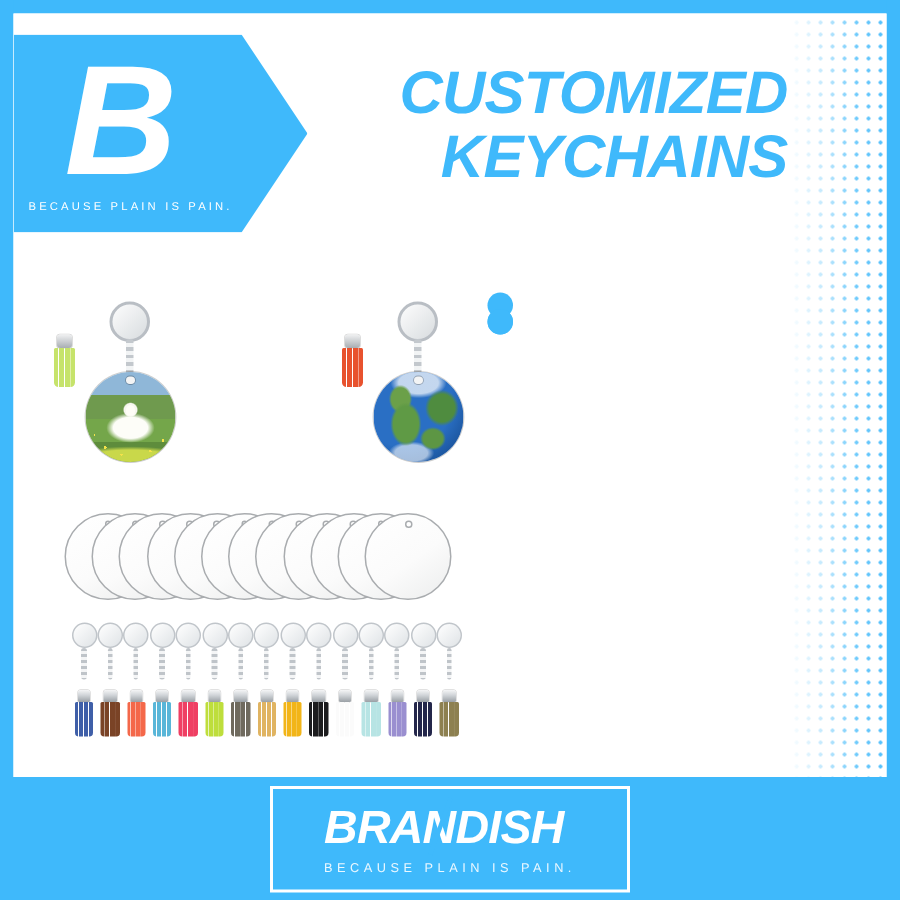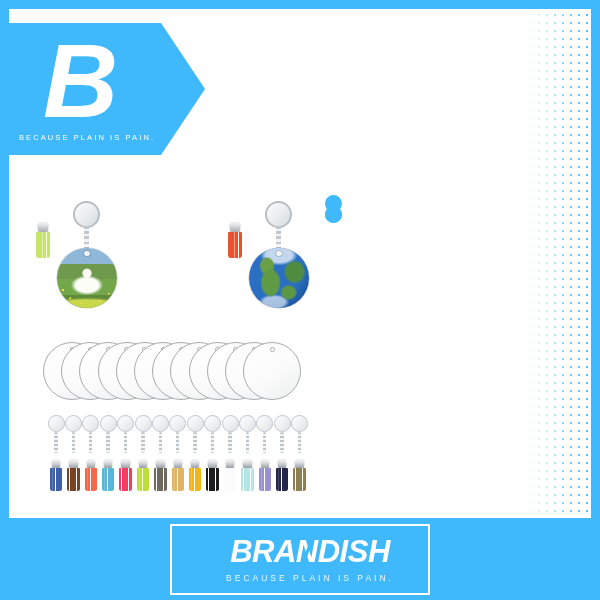--- a/index.html
+++ b/index.html
@@ -182,21 +182,21 @@
   .ts .skirt{
     width:12.5px;height:23px;margin:0 auto;border-radius:1px 1px 2.5px 2.5px;
   }
 
   
   .brandbar{
     position:absolute;left:0;bottom:0;width:600px;height:82px;background:#3fb9fb;
     display:flex;align-items:center;justify-content:center;
   }
   .brandbox{
-    border:2px solid #fff;padding:9px 34px 10px 54px;text-align:center;
+    border:2px solid #fff;padding:9px 34px 10px 34px;
     box-sizing:border-box;
   }
   .brandbox .bname{
     font-size:31px;line-height:33px;font-weight:bold;font-style:italic;
     color:#fff;letter-spacing:-0.5px;position:relative;display:inline-block;
   }
   .brandbox .bname:after{
     content:"";position:absolute;left:52%;top:-3px;width:2.6px;height:40px;
     background:#3fb9fb;transform:rotate(20deg);transform-origin:top center;
   }
@@ -215,20 +215,24 @@
 
   <div class="canvas">
 
     <div class="dots"></div>
 
     <div class="pennant">
       <div class="mono">B</div>
       <div class="tag">BECAUSE PLAIN IS PAIN.</div>
     </div>
 
+    <div class="headline">
+      <span>CUSTOMIZED</span>
+      <span class="l2">KEYCHAINS</span>
+    </div>
 
     <div class="prod-row" id="prodRow">
         <div class="kc" style="left: 0px;">
           <div class="tas" style="left:4px;top:22px;">
             <div class="cap"></div>
             <div class="skirt" style="background:linear-gradient(to right,#c6e36b 0 18%, rgba(255,255,255,.45) 19% 22%, #c6e36b 23% 46%, rgba(255,255,255,.40) 47% 50%, #c6e36b 51% 74%, rgba(255,255,255,.45) 75% 78%, #c6e36b 79% 100%);"></div>
           </div>
           <div class="ring"></div>
           <div class="chain"></div>
           <div class="disc">

